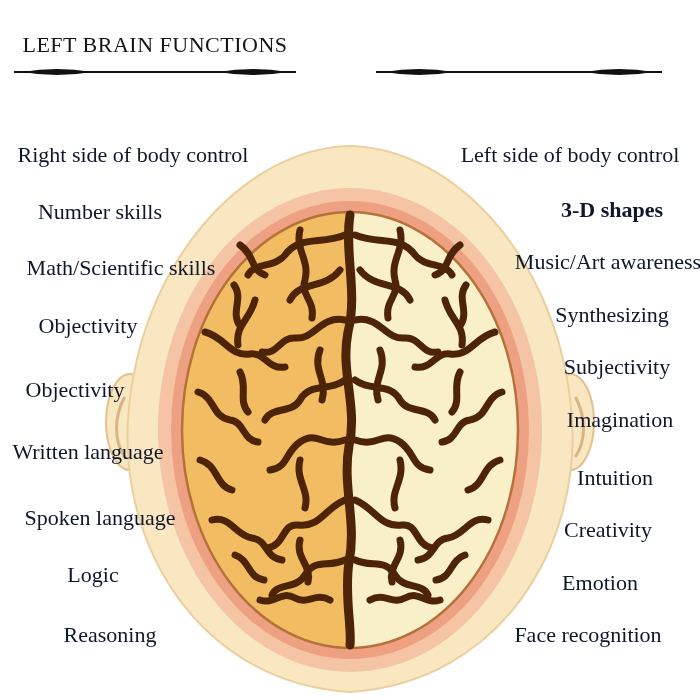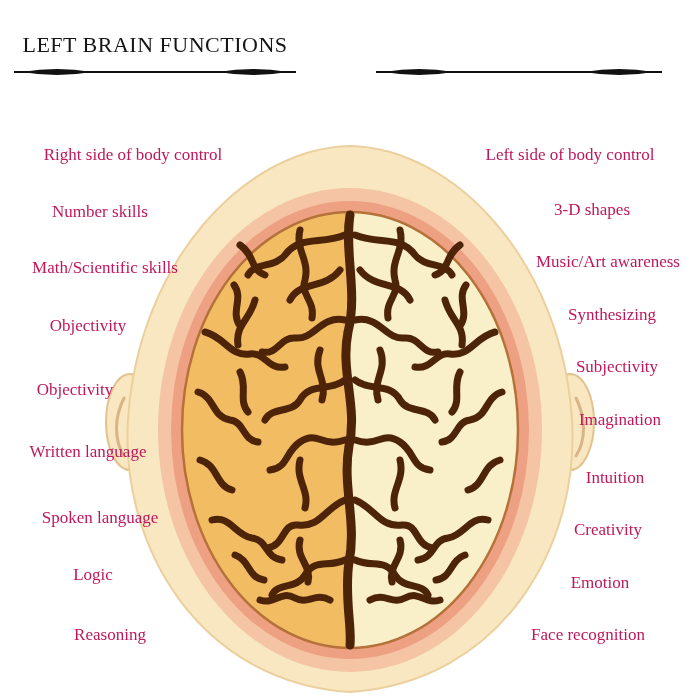--- a/index.html
+++ b/index.html
@@ -13,21 +13,21 @@
   .header{
     position:absolute;top:32px;transform:translateX(-50%);
     font-size:22px;letter-spacing:0.5px;white-space:nowrap;
     color:#161616;
   }
   .header.left{left:155px;}
   .header.right{left:518px;}
   svg.deco, svg.brainart{position:absolute;left:0;top:0;width:700px;height:700px;}
   .fn-label{
     position:absolute;transform:translate(-50%,-50%);
-    font-size:17px;white-space:nowrap;color:#be185d;
+    font-size:22px;white-space:nowrap;color:#0f172a;
   }
 </style>
 </head>
 <body>
 
 <div class="stage">
 
   <div class="header left">LEFT BRAIN FUNCTIONS</div>
 
   <svg class="deco" viewBox="0 0 700 700">
@@ -107,31 +107,31 @@
       <path d="M465,555 C450,560 452,578 436,580"></path>
       <path d="M400,540 C405,558 388,565 392,582"></path>
     </g>
 
     <path d="M350,215 C344,252 358,292 348,332 C340,372 358,406 349,446 C342,486 357,522 349,562 C344,596 352,626 350,645" fill="none" stroke-width="9" stroke-linecap="round" stroke="#4e2408"></path>
   </svg>
 
   <div id="left-list">
       <span class="fn-label" style="left: 133px; top: 155px;">Right side of body control</span>
       <span class="fn-label" style="left: 100px; top: 212px;">Number skills</span>
-      <span class="fn-label" style="left: 105px; top: 268px;">Math/Scientific skills</span>
+      <span class="fn-label" style="left: 121px; top: 268px;">Math/Scientific skills</span>
       <span class="fn-label" style="left: 88px; top: 326px;">Objectivity</span>
       <span class="fn-label" style="left: 75px; top: 390px;">Objectivity</span>
       <span class="fn-label" style="left: 88px; top: 452px;">Written language</span>
       <span class="fn-label" style="left: 100px; top: 518px;">Spoken language</span>
       <span class="fn-label" style="left: 93px; top: 575px;">Logic</span>
       <span class="fn-label" style="left: 110px; top: 635px;">Reasoning</span>
     </div>
   <div id="right-list">
       <span class="fn-label" style="left: 570px; top: 155px;">Left side of body control</span>
-      <span class="fn-label" style="left: 592px; top: 210px;">3-D shapes</span>
+      <span class="fn-label" style="left: 612px; top: 210px; font-weight: bold;">3-D shapes</span>
       <span class="fn-label" style="left: 608px; top: 262px;">Music/Art awareness</span>
       <span class="fn-label" style="left: 612px; top: 315px;">Synthesizing</span>
       <span class="fn-label" style="left: 617px; top: 367px;">Subjectivity</span>
       <span class="fn-label" style="left: 620px; top: 420px;">Imagination</span>
       <span class="fn-label" style="left: 615px; top: 478px;">Intuition</span>
       <span class="fn-label" style="left: 608px; top: 530px;">Creativity</span>
       <span class="fn-label" style="left: 600px; top: 583px;">Emotion</span>
       <span class="fn-label" style="left: 588px; top: 635px;">Face recognition</span>
     </div>
 

